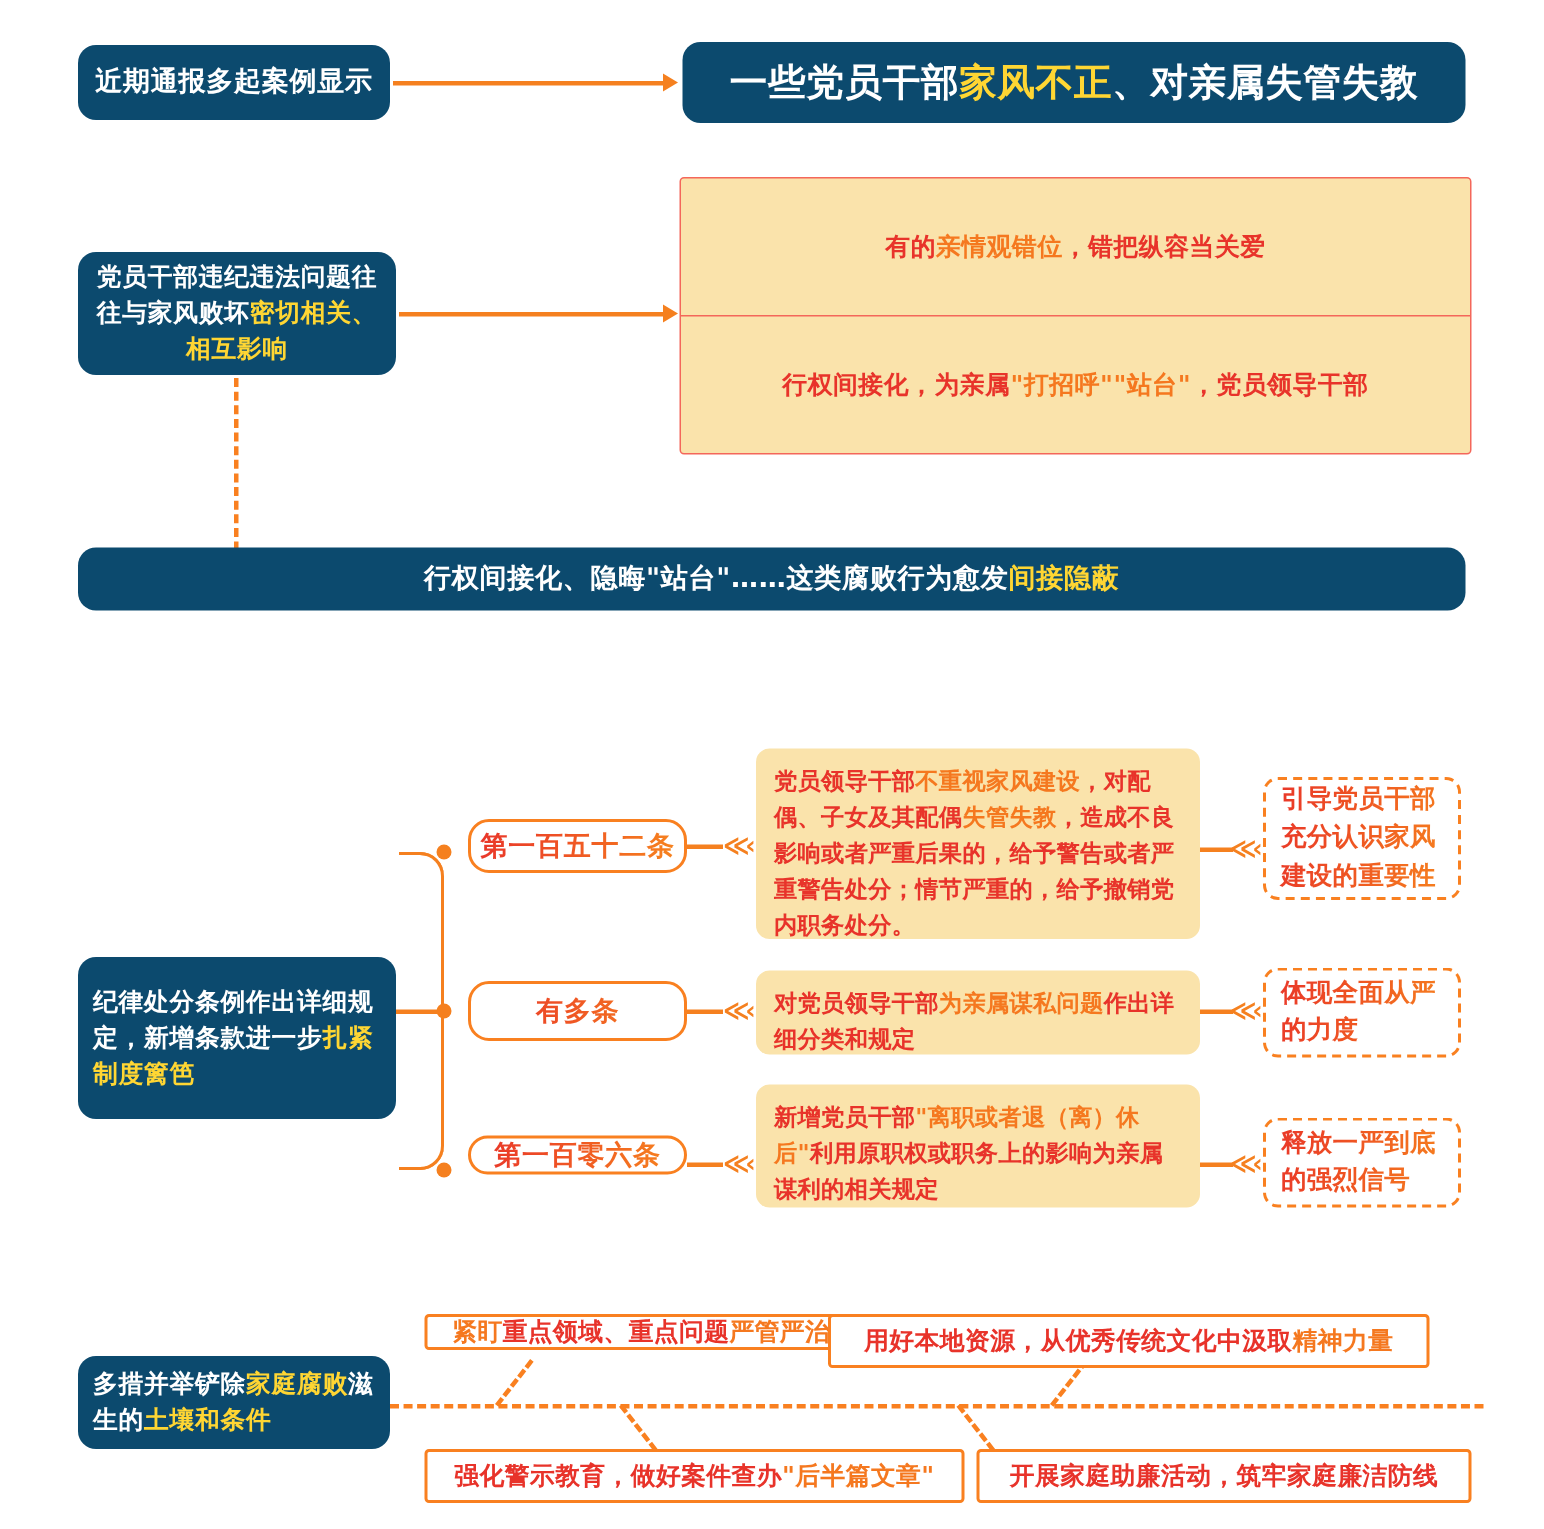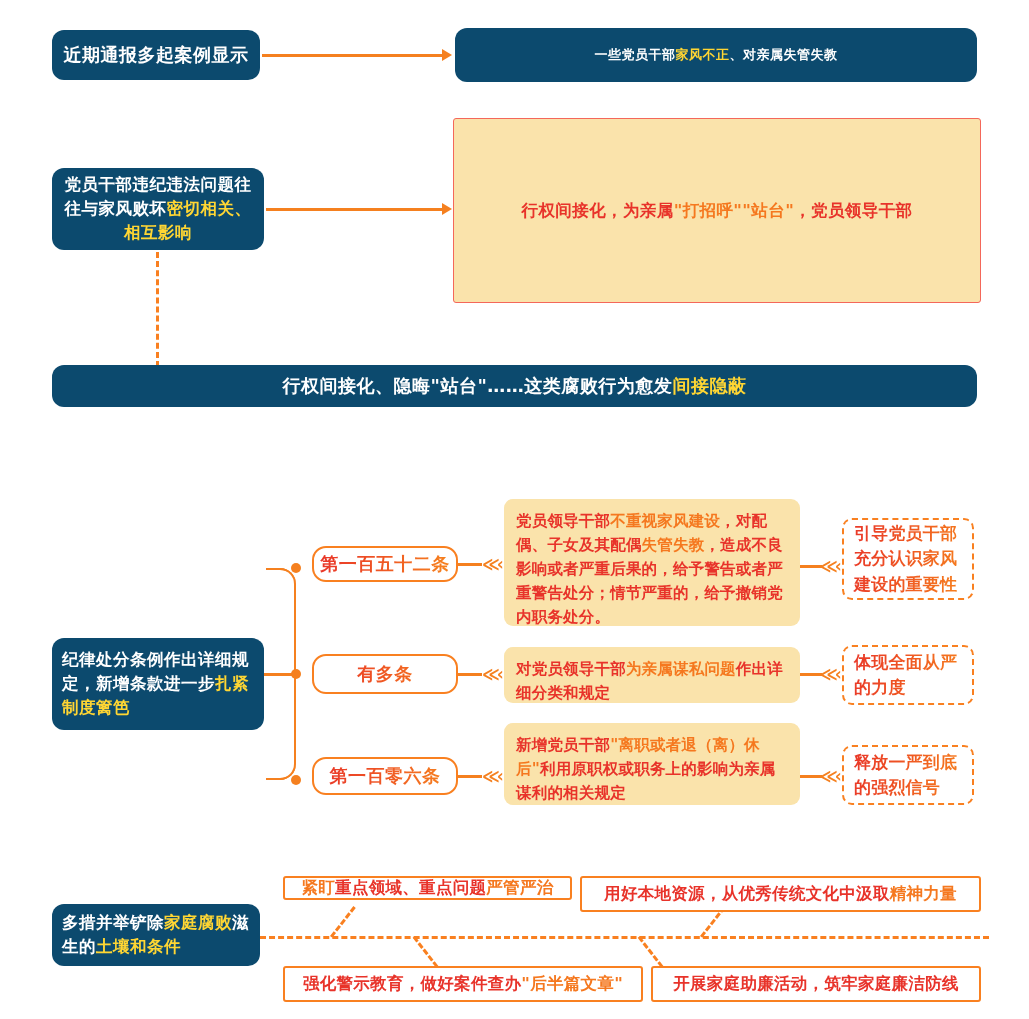--- a/index.html
+++ b/index.html
@@ -89,44 +89,47 @@
 </head>
 <body>
 
 <div class="abs redbox" style="left:52px;top:30px;width:208px;height:50px;font-size:18px;">
   <span>近期通报多起案例显示</span>
 </div>
 
 <div class="abs hline" style="left:262px;top:54px;width:186px;"></div>
 <div class="abs arrowhead" style="left:442px;top:49px;"></div>
 
-<div class="abs redbox" style="left:455px;top:28px;width:522px;height:54px;font-size:13px;">
+<div class="abs redbox" style="left:455px;top:28px;width:522px;height:54px;font-size:25px;">
   <span><span>一些党员干部</span><span class="hl">家风不正</span><span>、对亲属失管失教</span></span>
 </div>
 
 <div class="abs redbox" style="left:52px;top:168px;width:212px;height:82px;font-size:16.5px;padding:0 10px;">
   <span><span>党员干部违纪违法问题往往与家风败坏</span><span class="hl">密切相关、相互影响</span></span>
 </div>
 
 <div class="abs hline" style="left:266px;top:208px;width:182px;"></div>
 <div class="abs arrowhead" style="left:442px;top:203px;"></div>
 
 <div class="abs tablewrap" style="left:453px;top:118px;width:528px;height:185px;">
+  <div class="trow">
+    <span><span>有的</span><span class="or">亲情观错位</span><span>，错把纵容当关爱</span></span>
+  </div>
   <div class="trow">
     <span><span>行权间接化，为亲属</span><span class="or">"打招呼""站台"</span><span>，党员领导干部</span></span>
   </div>
 </div>
 
 <div class="abs vdash" style="left:156px;top:252px;height:115px;"></div>
 
 <div class="abs redbox" style="left:52px;top:365px;width:925px;height:42px;font-size:18px;">
   <span><span>行权间接化、隐晦"站台"……这类腐败行为愈发</span><span class="hl">间接隐蔽</span></span>
 </div>
 
-<div class="abs redbox" style="left:52px;top:638px;width:212px;height:92px;font-size:16.5px;padding:0 10px;text-align:left;justify-content:flex-start;">
+<div class="abs redbox" style="left:52px;top:638px;width:212px;height:108px;font-size:16.5px;padding:0 10px;text-align:left;justify-content:flex-start;">
   <span><span>纪律处分条例作出详细规定，新增条款进一步</span><span class="hl">扎紧制度篱笆</span></span>
 </div>
 
 <div class="abs hline" style="left:264px;top:673px;width:32px;"></div>
 <div class="abs bracket" style="left:266px;top:568px;width:30px;height:212px;border-right:none;"></div>
 <div class="abs" style="left:266px;top:568px;width:30px;height:106px;border:2.5px solid #f5801f;border-left:none;border-bottom:none;border-radius:0 16px 0 0;"></div>
 <div class="abs" style="left:266px;top:674px;width:30px;height:106px;border:2.5px solid #f5801f;border-left:none;border-top:none;border-radius:0 0 16px 0;"></div>
 <div class="abs dot" style="left:291px;top:563px;"></div>
 <div class="abs dot" style="left:291px;top:669px;"></div>
 <div class="abs dot" style="left:291px;top:775px;"></div>
@@ -152,21 +155,21 @@
 <div class="abs chev" style="left:482px;top:666px;">≪‹</div>
 <div class="abs cream" style="left:504px;top:647px;width:296px;height:56px;">
   <span><span>对党员领导干部</span><span class="or">为亲属谋私问题</span><span>作出详细分类和规定</span></span>
 </div>
 <div class="abs hline" style="left:800px;top:673px;width:22px;"></div>
 <div class="abs chev" style="left:820px;top:666px;">≪‹</div>
 <div class="abs dashbox" style="left:842px;top:645px;width:132px;height:60px;">
   <span>体现全面从严的力度</span>
 </div>
 
-<div class="abs pill" style="left:312px;top:757px;width:146px;height:38px;">
+<div class="abs pill" style="left:312px;top:757px;width:146px;height:26px;">
   <span>第一百零六条</span>
 </div>
 <div class="abs hline" style="left:458px;top:775px;width:24px;"></div>
 <div class="abs chev" style="left:482px;top:768px;">≪‹</div>
 <div class="abs cream" style="left:504px;top:723px;width:296px;height:82px;">
   <span><span>新增党员干部</span><span class="or">"离职或者退（离）休后"</span><span>利用原职权或职务上的影响为亲属谋利的相关规定</span></span>
 </div>
 <div class="abs hline" style="left:800px;top:775px;width:22px;"></div>
 <div class="abs chev" style="left:820px;top:768px;">≪‹</div>
 <div class="abs dashbox" style="left:842px;top:745px;width:132px;height:60px;">
@@ -180,21 +183,21 @@
 <div class="abs hdash" style="left:260px;top:936px;width:729px;"></div>
 
 <div class="abs diag" style="left:330px;top:936px;width:38px;transform:rotate(-52deg);"></div>
 <div class="abs diag" style="left:415px;top:936px;width:38px;transform:rotate(52deg);"></div>
 <div class="abs diag" style="left:700px;top:936px;width:38px;transform:rotate(-52deg);"></div>
 <div class="abs diag" style="left:640px;top:936px;width:38px;transform:rotate(52deg);"></div>
 
 <div class="abs obox" style="left:283px;top:876px;width:289px;height:24px;">
   <span><span class="or">紧盯</span><span>重点领域、重点问题</span><span class="or">严管严治</span></span>
 </div>
-<div class="abs obox" style="left:580px;top:876px;width:401px;height:36px;">
+<div class="abs obox" style="left:552px;top:876px;width:401px;height:36px;">
   <span><span>用好本地资源，从优秀传统文化中汲取</span><span class="or">精神力量</span></span>
 </div>
 
 <div class="abs obox" style="left:283px;top:966px;width:360px;height:36px;">
   <span><span>强化警示教育，做好案件查办</span><span class="or">"后半篇文章"</span></span>
 </div>
 <div class="abs obox" style="left:651px;top:966px;width:330px;height:36px;">
   <span>开展家庭助廉活动，筑牢家庭廉洁防线</span>
 </div>
 

